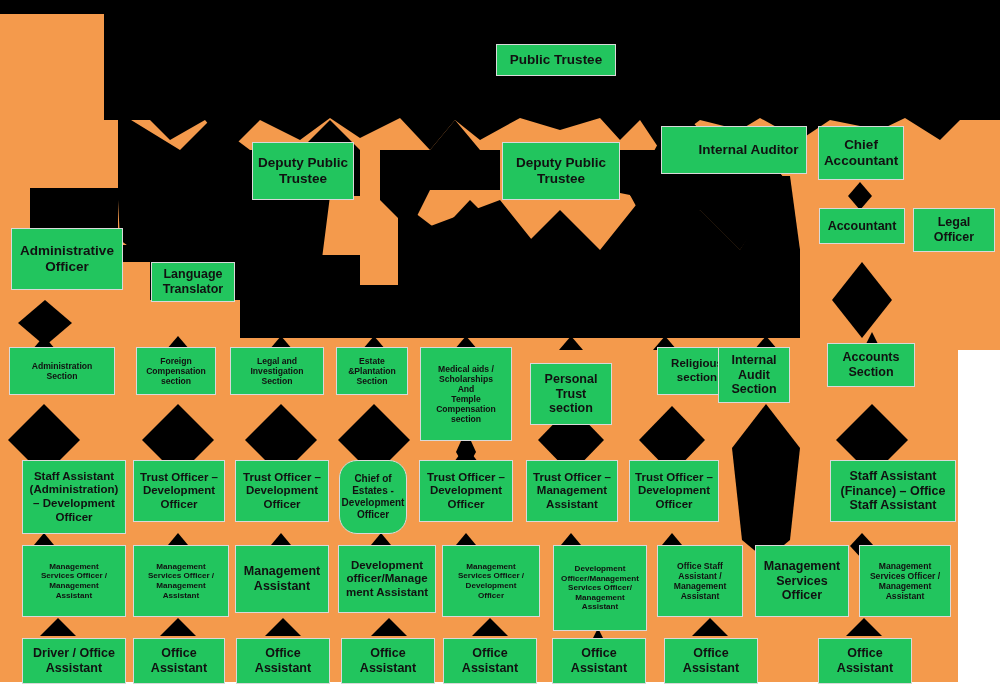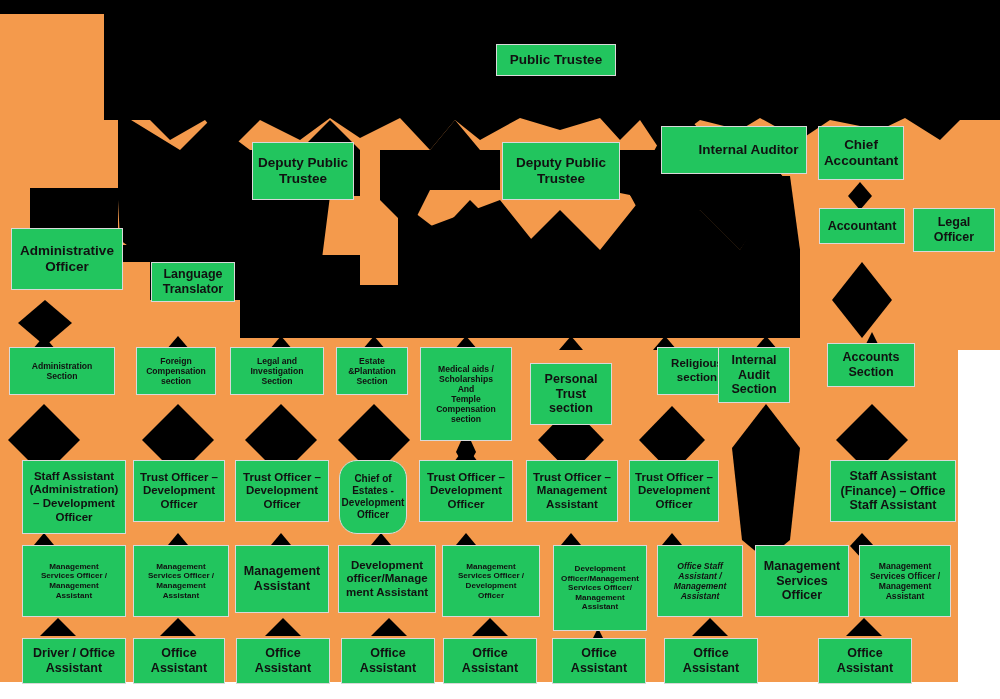--- a/index.html
+++ b/index.html
@@ -223,21 +223,21 @@
   <div class="node f85" style="left:442px;top:545px;width:98px;height:72px;">Management
 Services Officer /
 Development
 Officer</div>
 
   <div class="node f85" style="left:553px;top:545px;width:94px;height:86px;">Development
 Officer/Management
 Services Officer/
 Management
 Assistant</div>
-  <div class="node f9" style="left:657px;top:545px;width:86px;height:72px;font-style:italic;">Office Staff
+  <div class="node f9" style="left:657px;top:545px;width:86px;height:72px;">Office Staff
 Assistant /
 Management
 Assistant</div>
   <div class="node f12" style="left:755px;top:545px;width:94px;height:72px;">Management
 Services
 Officer</div>
   <div class="node f9" style="left:859px;top:545px;width:92px;height:72px;">Management
 Services Officer /
 Management
 Assistant</div>

